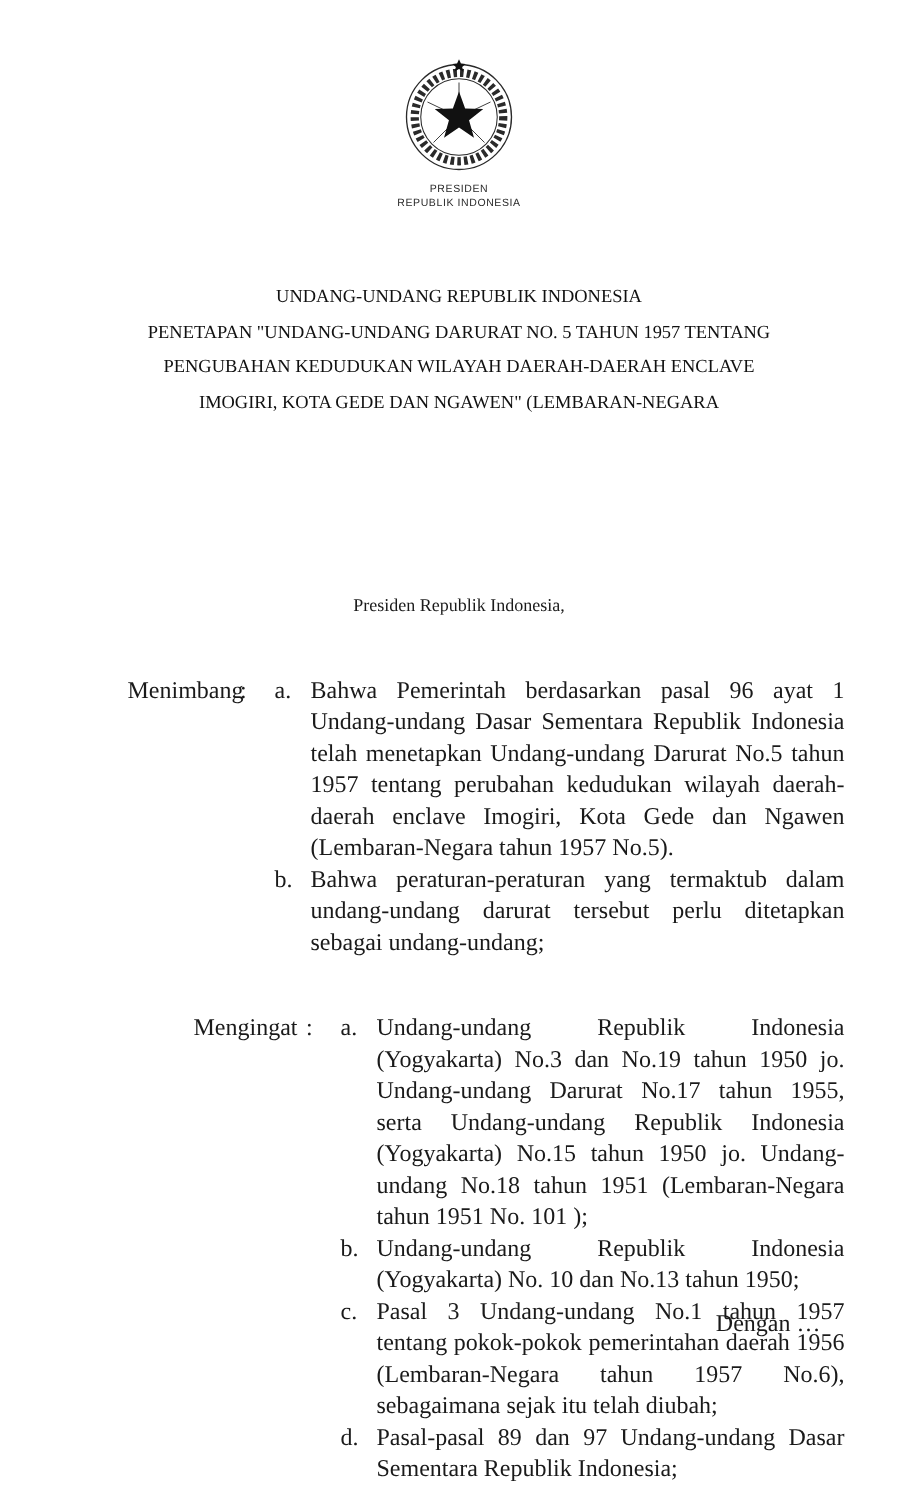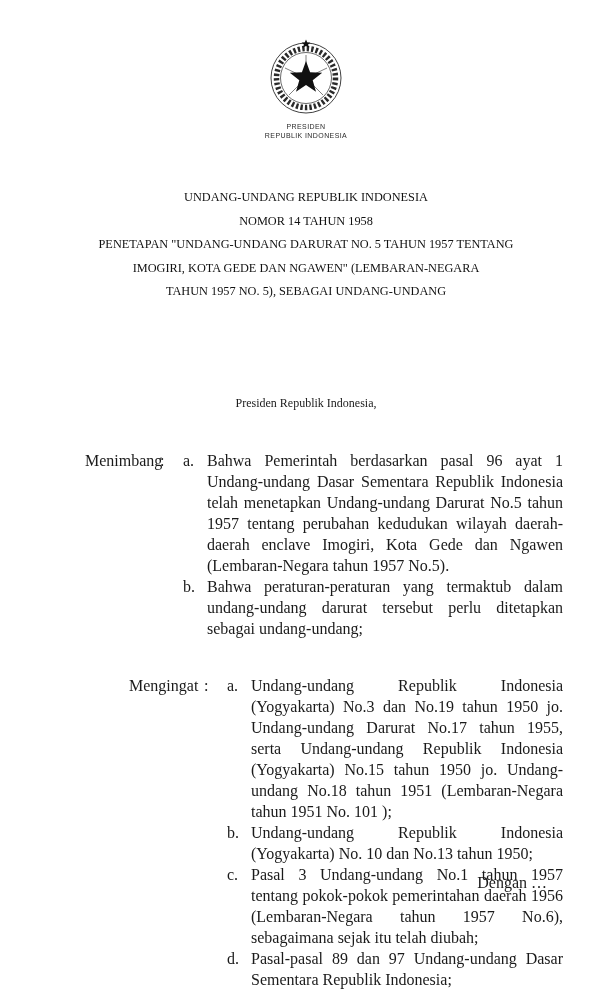--- a/index.html
+++ b/index.html
@@ -114,24 +114,23 @@
       <polygon points="39,23 43.1,34.3 55.2,34.7 45.7,42.2 49,53.8 39,47 29,53.8 32.3,42.2 22.8,34.7 34.9,34.3" fill="#111"></polygon>
     </svg>
     <div class="seal-caption">
       <div>PRESIDEN</div>
       <div>REPUBLIK INDONESIA</div>
     </div>
   </div>
 
   <div class="title-block">
     <div class="title-line">UNDANG-UNDANG REPUBLIK INDONESIA</div>
-    <div class="title-line">NOMOR  14 TAHUN 1958</div>
     <div class="title-line">PENETAPAN "UNDANG-UNDANG DARURAT  NO. 5 TAHUN 1957 TENTANG</div>
+    <div class="title-line">PENGUBAHAN KEDUDUKAN WILAYAH DAERAH-DAERAH ENCLAVE</div>
     <div class="title-line">IMOGIRI, KOTA GEDE DAN NGAWEN" (LEMBARAN-NEGARA</div>
-    <div class="title-line">TAHUN 1957 NO. 5), SEBAGAI UNDANG-UNDANG</div>
   </div>
 
   <div class="salutation">Presiden Republik Indonesia,</div>
 
   <div class="body-block">
 
     <div class="section">
       <div class="section-label">Menimbang</div>
       <div class="section-colon">:</div>
       <div class="section-items">

